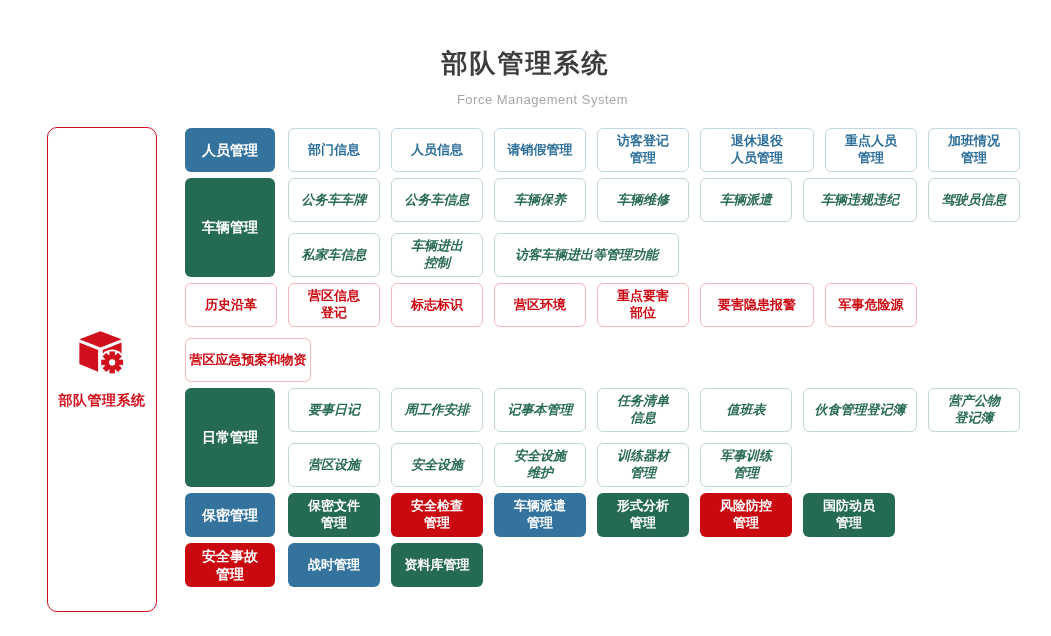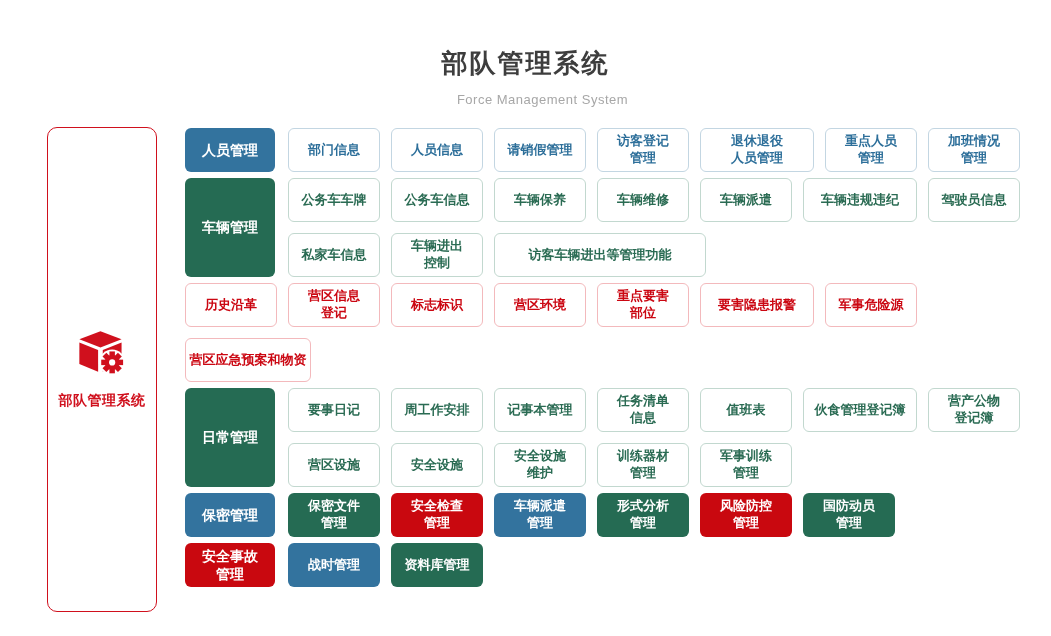--- a/index.html
+++ b/index.html
@@ -16,24 +16,24 @@
   .rows{margin-left:28px;display:flex;flex-direction:column;gap:6px;margin-top:1px;}
   .row{display:flex;gap:13px;align-items:stretch;}
   .cat{width:90px;border-radius:6px;color:#fff;font-weight:700;font-size:14px;
        display:flex;align-items:center;justify-content:center;text-align:center;
        white-space:pre-line;line-height:1.3;flex-shrink:0;}
   .lines{display:flex;flex-direction:column;gap:11px;}
   .line{display:flex;gap:11px;align-items:flex-end;}
   .item{height:44px;box-sizing:border-box;border-radius:6px;display:flex;align-items:center;
         justify-content:center;text-align:center;font-weight:700;font-size:13px;
         white-space:pre-line;line-height:1.3;flex-shrink:0;}
-  .w-std{width:92px}.w-wide{width:114px}.w-xl{width:212px}.w-xxl{width:126px}
+  .w-std{width:92px}.w-wide{width:114px}.w-xl{width:185px}.w-xxl{width:126px}
   .outline{background:#fff;border:1px solid;}
   .outline.blue{color:var(--outline_blue_text);border-color:var(--outline_blue_border);}
-  .outline.green{color:var(--outline_green_text);border-color:var(--outline_green_border);}
+  .outline.green{color:var(--outline_green_text);border-color:var(--outline_green_border);font-style:italic;}
   .outline.red{color:var(--outline_red_text);border-color:var(--outline_red_border);}
   .solid{color:#fff;}
   .solid.blue{background:var(--blue);}
   .solid.green{background:var(--green);}
   .solid.red{background:var(--red);}
 </style>
 </head>
 <body>
 
 <div class="header">

